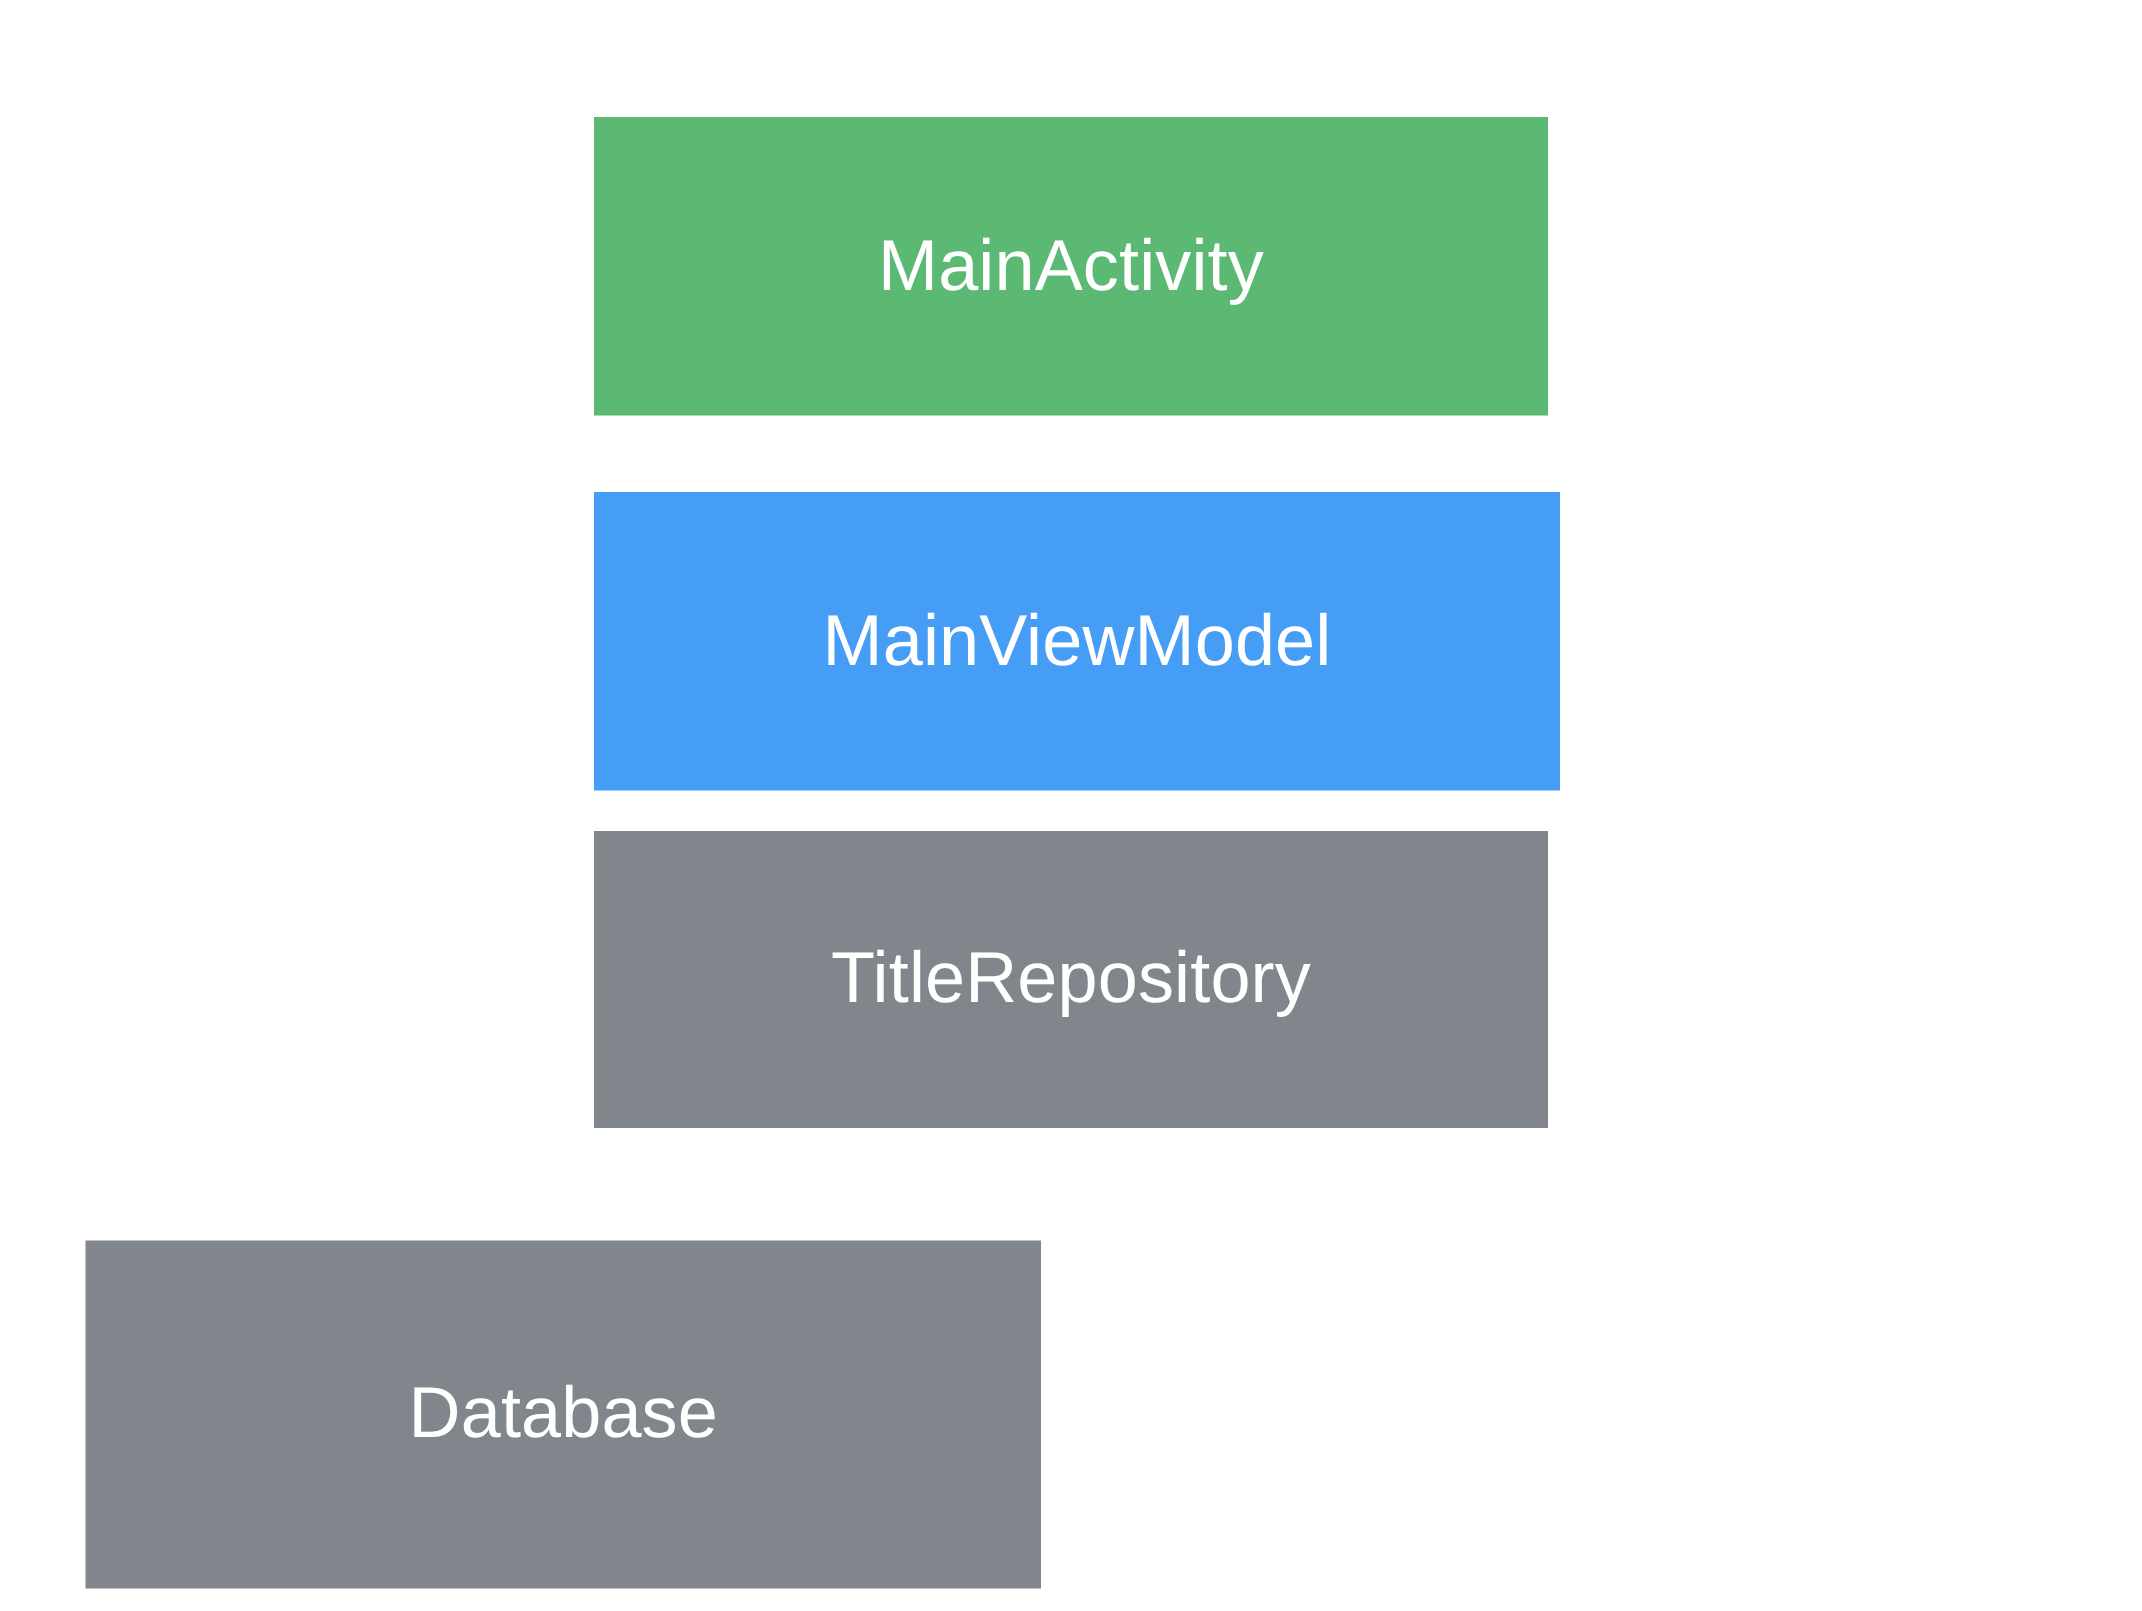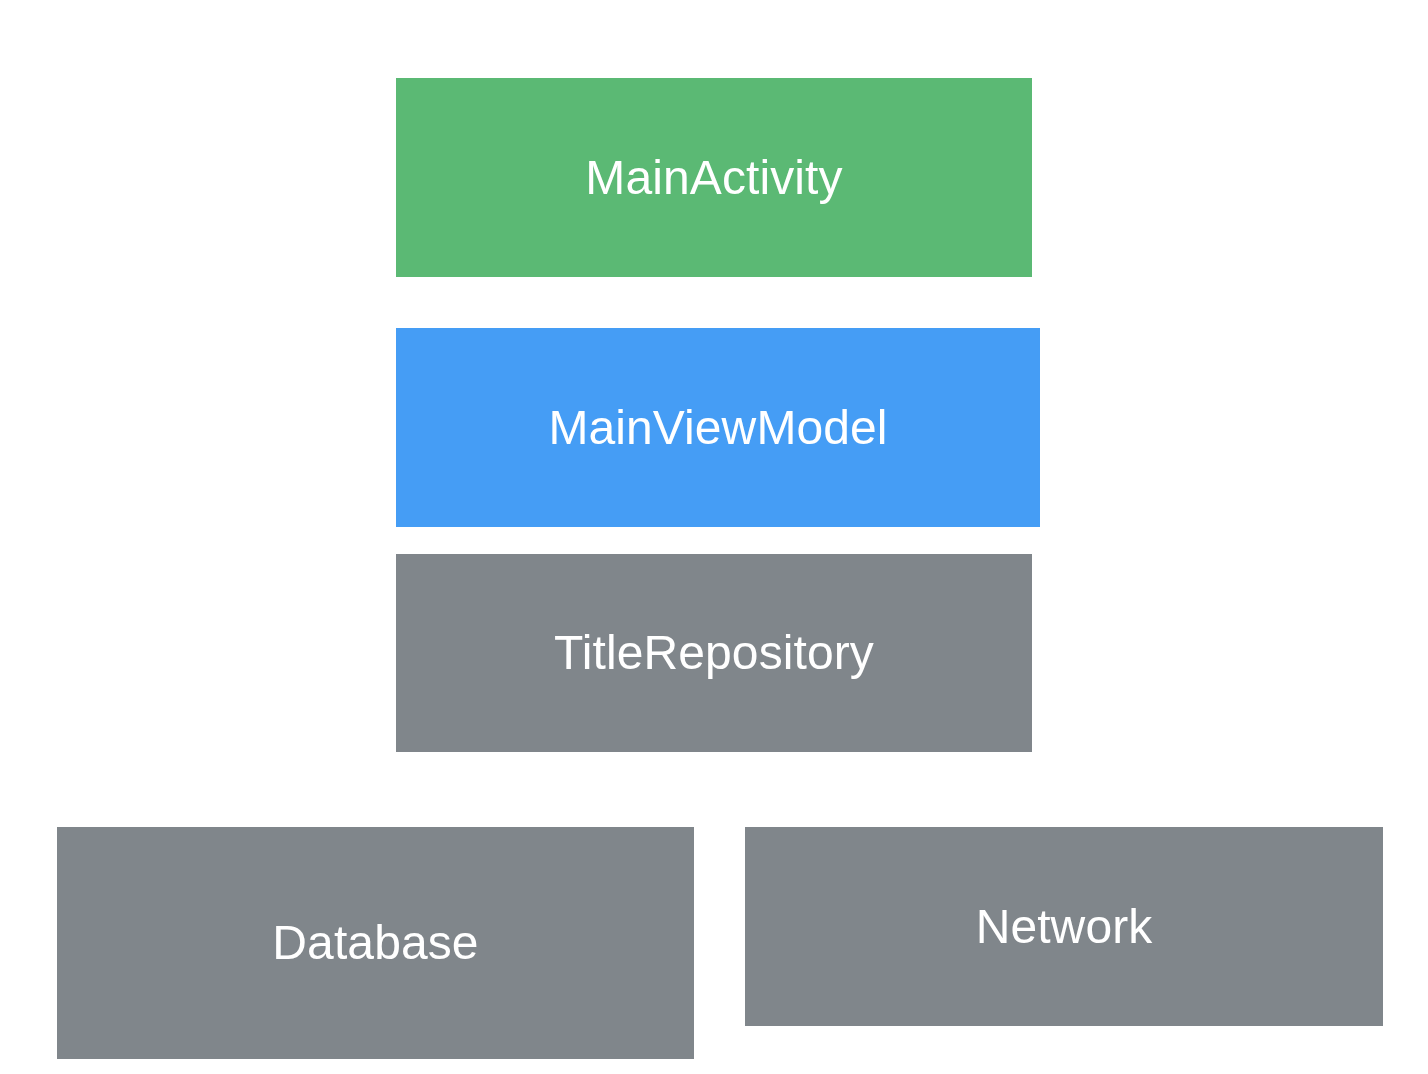--- a/index.html
+++ b/index.html
@@ -56,17 +56,14 @@
   </div>
 
   <div class="node-box" id="node-titlerepository" style="background-color: rgb(128, 134, 139); left: 396px; top: 554px; width: 636px; height: 198px;">
     <span class="node-label" style="color: rgb(255, 255, 255);">TitleRepository</span>
   </div>
 
   <div class="node-box" id="node-database" style="background-color: rgb(128, 134, 139); left: 57px; top: 827px; width: 637px; height: 232px;">
     <span class="node-label" style="color: rgb(255, 255, 255);">Database</span>
   </div>
 
-  <div class="node-box" id="node-network" style="background-color: rgb(128, 134, 139); left: 745px; top: 827px; width: 638px; height: 199px;">
-    <span class="node-label" style="color: rgb(255, 255, 255);">Network</span>
-  </div>
 
 </div>
 
 </body></html>

